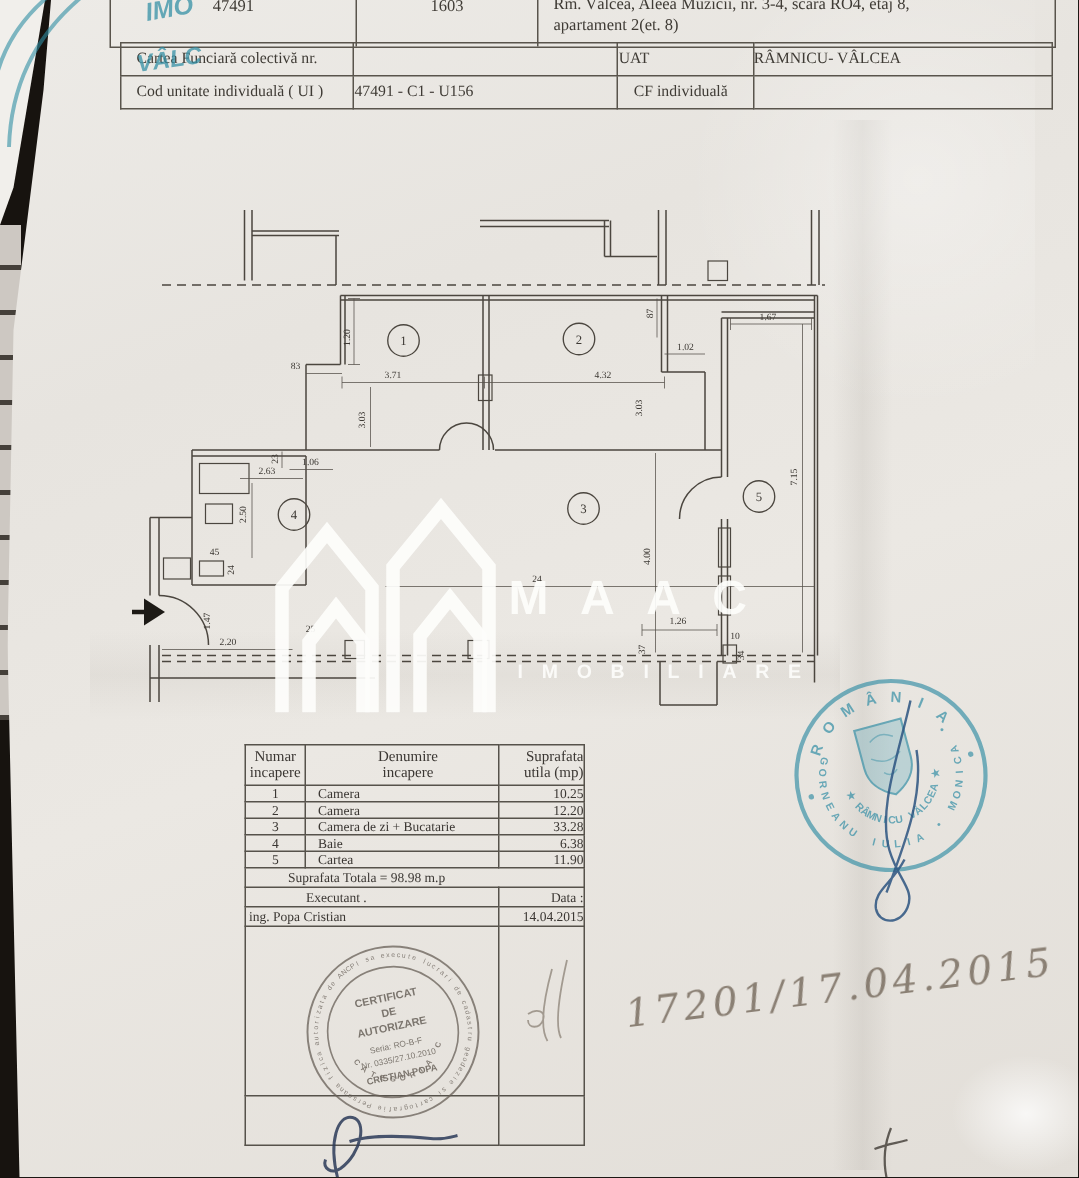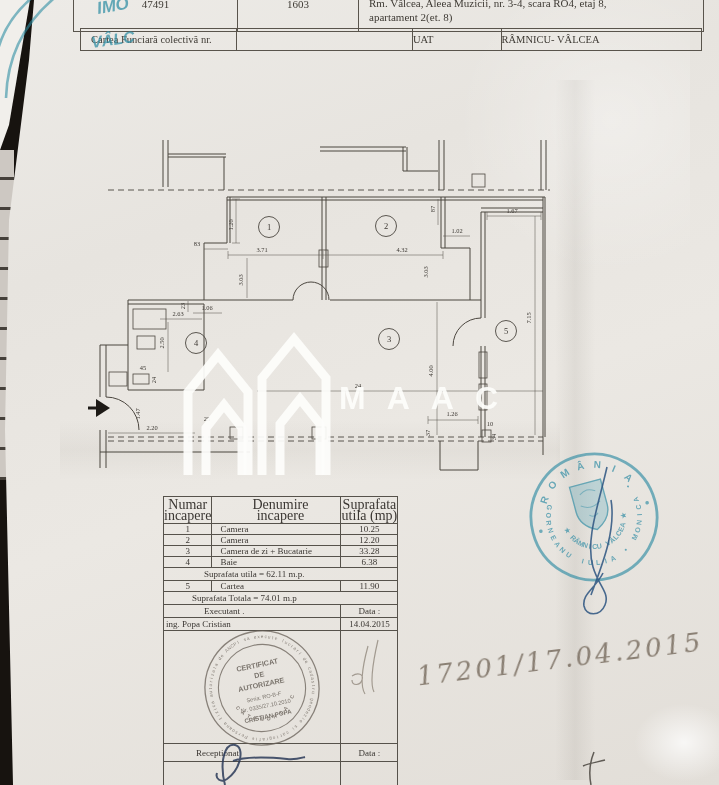--- a/index.html
+++ b/index.html
@@ -50,24 +50,24 @@
   #wm-name{position:absolute;left:161px;top:50px;font-family:"Liberation Sans",sans-serif;
     font-weight:bold;font-size:32px;letter-spacing:21px;color:rgba(253,253,251,.93);}
   #wm-sub{position:absolute;left:167px;top:110px;font-family:"Liberation Sans",sans-serif;
     font-weight:bold;font-size:13px;letter-spacing:12.5px;color:rgba(253,253,251,.9);}
   #wm-logo{position:absolute;left:0;top:0;}
 
   
   #area-table{position:absolute;left:163px;top:496px;z-index:4;border-collapse:collapse;
     font-size:9px;color:#3b3733;table-layout:fixed;}
   #area-table td{border:1px solid #56524b;padding:0;vertical-align:middle;}
-  #area-table .hd{font-size:14px;text-align:center;white-space:pre-line;line-height:11px;height:26px;}
+  #area-table .hd{font-size:10px;text-align:center;white-space:pre-line;line-height:11px;height:26px;}
   #area-table .num{text-align:center;width:39px;}
   #area-table .nm{width:120px;padding-left:8px;}
-  #area-table .ar{width:56px;text-align:center;}
+  #area-table .ar{width:56px;text-align:right;}
   #area-table .row{height:11px;}
   #area-table .span{padding-left:40px;height:12px;}
   #area-table .tall{height:112px;}
   #area-table .recv{height:17px;padding-left:32px;}
   #area-table .last{height:32px;}
 
   
   .stampsvg{position:absolute;z-index:6;pointer-events:none;}
   #cert-stamp{left:193px;top:621px;filter:blur(.35px);opacity:.88;}
   #notary-stamp{left:518px;top:443px;filter:blur(.3px);opacity:.88;}
@@ -97,20 +97,26 @@
     </div>
   </div>
 
   <table id="table2">
     <tbody>
         <tr>
       <td style="width:150px">Cartea Funciară colectivă nr.</td>
       <td style="width:174px"></td>
       <td style="width:91px" class="ctr">UAT</td>
       <td style="width:207px" class="ctr">RÂMNICU- VÂLCEA</td>
+    </tr>
+    <tr>
+      <td>Cod unitate individuală ( UI )</td>
+      <td class="ctr">47491 - C1 - U156</td>
+      <td>CF individuală</td>
+      <td></td>
     </tr>
   </tbody>
     </table>
 
   <svg id="plan" viewBox="0 0 719 785">
     <g>
       <path class="w" d="M320,147H406 M320,151H406 M403,147V171 M407,147V171 M403,171H438 M439,140V190 M444,140V190 M541,140V190 M546,140V190 M163,140V187 M168,140V187 M168,154H226 M168,157H226 M224,157V190"></path>
       <path class="dash" d="M108,190H550"></path>
       <path class="w" d="M227,197H545 M227,200H543 M227,197V243 M230,197V243 M227,243H204 M204,243V300 M322,197V300 M326,197V300 M441,197V248 M445,197V248 M441,248H470 M470,248V300 M543,197V455 M545,197V437 M481,208H543 M481,212H543 M481,212V318 M485,212V318 M481,346V437 M485,346V437 M128,300H293 M330,300H481 M128,304H204 M128,300V390 M128,390H204 M204,304V390 M100,345H128 M100,345V397 M106,345V397 M100,430V468 M106,430V468 M100,452H250 M440,441V470 M478,441V470 M440,470H478"></path>
       <path class="w" d="M106,397A33,33 0 0 1 139,430 M293,300A18,18 0 0 1 311,282 M329,300A18,18 0 0 0 311,282 M481,318A28,28 0 0 0 453,346"></path>
@@ -176,20 +182,21 @@
   <div id="watermark">
     <svg id="wm-logo" width="160" height="145" viewBox="0 0 160 145">
       <g stroke="rgba(253,253,251,.93)" stroke-width="9" fill="none">
         <path d="M10,145 V62 L40,25 L70,62 V145"></path>
         <path d="M28,145 V98 L46,75 L64,98 V145"></path>
         <path d="M84,145 V48 L116,9 L148,48 V145"></path>
         <path d="M102,145 V94 L122,69 L142,94 V145"></path>
       </g>
     </svg>
     <div id="wm-name">MAAC</div>
+    <div id="wm-sub">IMOBILIARE</div>
   </div>
 
   <table id="area-table">
     <tbody>
         <tr>
       <td class="hd num">Numar
 incapere</td>
       <td class="hd nm">Denumire
 incapere</td>
       <td class="hd ar">Suprafata
@@ -208,46 +215,39 @@
     <tr class="row">
       <td class="num">3</td>
       <td class="nm">Camera de zi + Bucatarie</td>
       <td class="ar">33.28</td>
     </tr>
     <tr class="row">
       <td class="num">4</td>
       <td class="nm">Baie</td>
       <td class="ar">6.38</td>
     </tr>
-    <tr>
-      <td class="span" colspan="3">Suprafata utila = 62.11 m.p.</td>
-    </tr>
     <tr class="row">
       <td class="num">5</td>
       <td class="nm">Cartea</td>
       <td class="ar">11.90</td>
     </tr>
     <tr>
-      <td class="span" colspan="3" style="padding-left:28px">Suprafata Totala = 74.01 m.p</td>
+      <td class="span" colspan="3" style="padding-left:28px">Suprafata Totala = 98.98 m.p</td>
     </tr>
     <tr>
       <td class="span" colspan="2">Executant .</td>
       <td class="ar">Data :</td>
     </tr>
     <tr>
       <td colspan="2" style="padding-left:2px;height:12px">ing. Popa Cristian</td>
       <td class="ar">14.04.2015</td>
     </tr>
     <tr>
       <td class="tall" colspan="2"></td>
       <td class="tall"></td>
-    </tr>
-    <tr>
-      <td class="recv" colspan="2">Receptionat</td>
-      <td class="ar">Data :</td>
     </tr>
     <tr>
       <td class="last" colspan="2"></td>
       <td class="last"></td>
     </tr>
   </tbody>
     </table>
 
   <svg id="cert-stamp" class="stampsvg" width="140" height="135" viewBox="193 621 140 135">
     <g id="cert-g" transform="rotate(-12 262 688)" fill="#5f5850" stroke="none">

